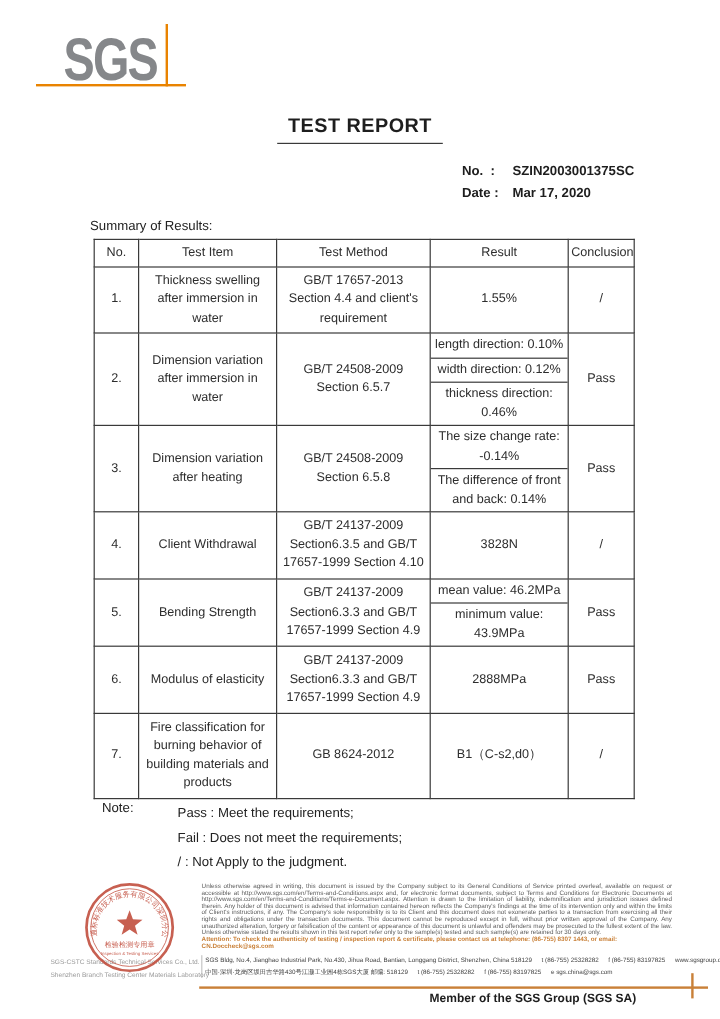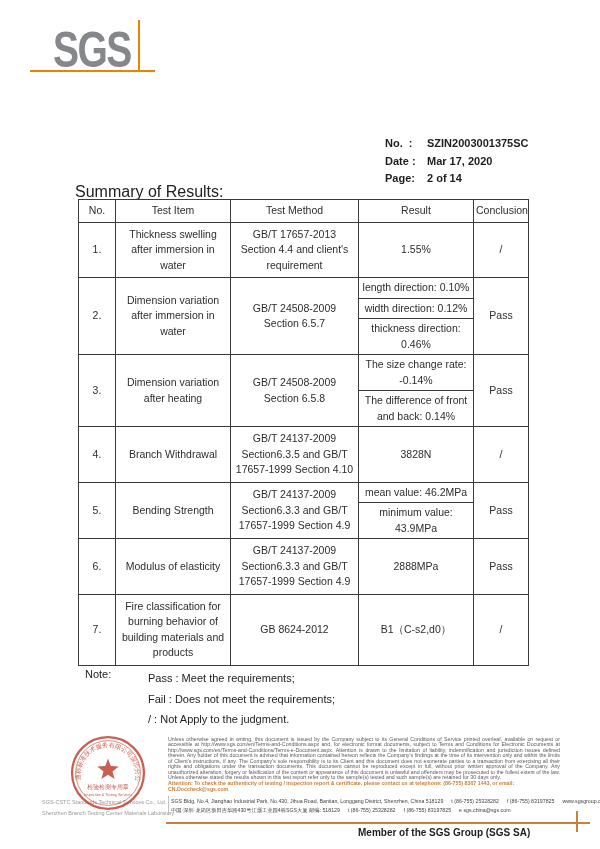--- a/index.html
+++ b/index.html
@@ -17,21 +17,21 @@
   
   .title-wrap { position:absolute; left:0; top:96px; width:600px; text-align:center; }
   .title-wrap span { display:inline-block; font-size:16.5px; font-weight:bold; letter-spacing:.4px;
                      color:#1e1e1e; padding:0 9px 4px 9px; border-bottom:1.5px solid #3a3a3a; }
   .meta { position:absolute; left:385px; top:118px; font-size:11px; font-weight:bold; color:#1e1e1e;margin-top:17px; }
   .meta-row { height:17.5px; line-height:17.5px; }
   .mlabel { display:inline-block; min-width:37px; white-space:pre; }
   .mvalue { margin-left:5px; white-space:pre; }
 
   
-  .summary { position:absolute; left:75px; top:183px; font-size:16px; color:#222; }
+  .summary { position:absolute; left:75px; top:183px; font-size:11px; color:#222; }
   table.results { position:absolute; left:78px; top:199px; width:450px; border-collapse:collapse;
                   table-layout:fixed; font-size:10.5px; line-height:15.5px; color:#2d2d2d;border-radius:24px; }
   table.results th, table.results td { border:1px solid #3a3a3a; text-align:center; vertical-align:middle; }
   table.results th { font-weight:normal; padding:3px 2px; }
   table.results td { padding:4px 3px; }
   td.nopad { padding:0 !important; height:100%; }
   .subwrap { display:flex; flex-direction:column; height:100%; }
   .sub-result { flex:1 1 auto; display:flex; align-items:center; justify-content:center;
                 padding:2px 3px; border-bottom:1px solid #3a3a3a; }
   .sub-result:last-child { border-bottom:none; }
@@ -61,30 +61,30 @@
 </style>
 </head>
 <body>
 
 <div class="page">
 
   <div class="logo-text">SGS</div>
   <div class="logo-vline"></div>
   <div class="logo-hline"></div>
 
+  <div class="title-wrap">
+    <span>TEST REPORT</span>
+  </div>
 
   <div class="meta">
     <div class="meta-row">
       <span class="mlabel">No.  :</span><span class="mvalue">SZIN2003001375SC</span>
     </div>
     <div class="meta-row">
       <span class="mlabel">Date :</span><span class="mvalue">Mar 17, 2020</span>
-    </div>
-    <div class="meta-row">
-      <span class="mlabel">Page:</span><span class="mvalue">2 of 14</span>
     </div>
   </div>
 
   <div class="summary">Summary of Results:</div>
 
   <table class="results">
     <colgroup>
       <col style="width:37px">
         <col style="width:115px">
         <col style="width:128px">
@@ -128,21 +128,21 @@
           <td class="nopad">
             <div class="subwrap">
               <div class="sub-result">The size change rate: -0.14%</div>
               <div class="sub-result">The difference of front and back: 0.14%</div>
             </div>
           </td>
           <td>Pass</td>
         </tr>
         <tr>
           <td>4.</td>
-          <td>Branch Withdrawal</td>
+          <td>Client Withdrawal</td>
           <td>GB/T 24137-2009 Section6.3.5 and GB/T 17657-1999 Section 4.10</td>
           <td>3828N</td>
           <td>/</td>
         </tr>
         <tr>
           <td>5.</td>
           <td>Bending Strength</td>
           <td>GB/T 24137-2009 Section6.3.3 and GB/T 17657-1999 Section 4.9</td>
           <td class="nopad">
             <div class="subwrap">

